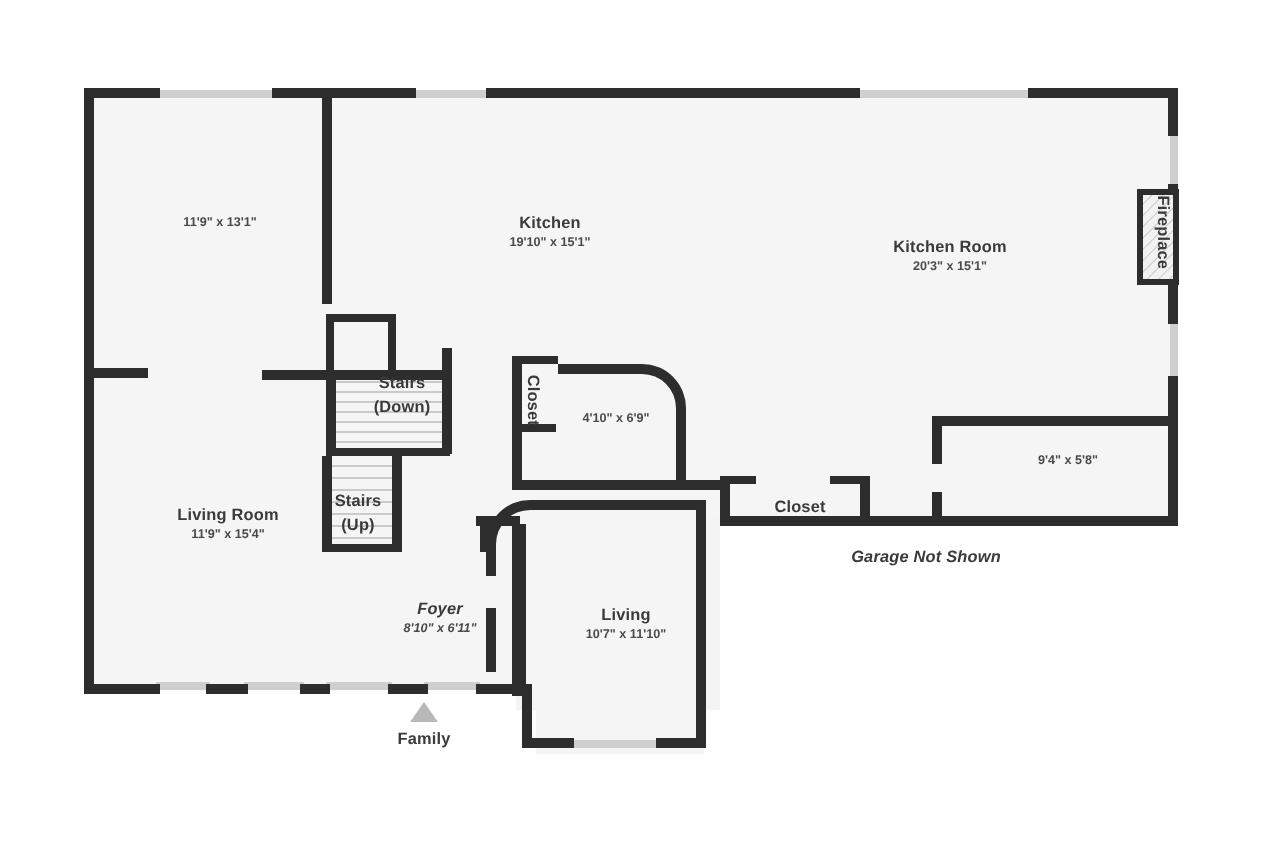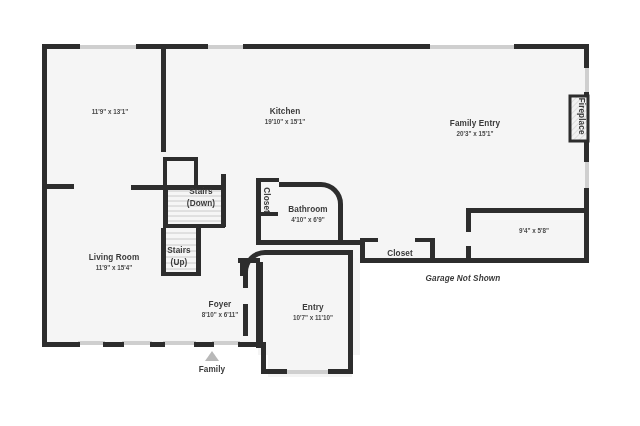--- a/index.html
+++ b/index.html
@@ -184,45 +184,44 @@
 
   <g>
     <polygon points="212,351 219,361 205,361" fill="#b8b8b8"></polygon>
   </g>
 </svg>
 
 <div id="labels">
     <div class="lbl" style="left: 50px; top: 107px; width: 120px;">
       <span class="rd">11'9" x 13'1"</span>
     </div>
-    <div class="lbl" style="left: 225px; top: 107px; width: 120px;">
+    <div class="lbl" style="left: 215px; top: 107px; width: 120px;">
       <span class="rn">Kitchen</span>
       <span class="rd">19'10" x 15'1"</span>
     </div>
     <div class="lbl" style="left: 415px; top: 119px; width: 120px;">
-      <span class="rn">Family Entry</span>
+      <span class="rn">Kitchen Room</span>
       <span class="rd">20'3" x 15'1"</span>
     </div>
     <div class="lbl" style="left: 54px; top: 253px; width: 120px;">
       <span class="rn">Living Room</span>
       <span class="rd">11'9" x 15'4"</span>
     </div>
     <div class="lbl" style="left: 248px; top: 205px; width: 120px;">
-      <span class="rn">Bathroom</span>
       <span class="rd">4'10" x 6'9"</span>
     </div>
     <div class="lbl" style="left: 474px; top: 226px; width: 120px;">
       <span class="rd">9'4" x 5'8"</span>
     </div>
-    <div class="lbl" style="left: 160px; top: 300px; width: 120px;">
+    <div class="lbl" style="left: 160px; top: 300px; width: 120px; font-style: italic;">
       <span class="rn">Foyer</span>
       <span class="rd">8'10" x 6'11"</span>
     </div>
     <div class="lbl" style="left: 253px; top: 303px; width: 120px;">
-      <span class="rn">Entry</span>
+      <span class="rn">Living</span>
       <span class="rd">10'7" x 11'10"</span>
     </div>
     <div class="lbl" style="left: 156px; top: 187px; width: 90px;">
       <span class="rn">Stairs</span>
       <span class="rn" style="margin-top: 2px;">(Down)</span>
     </div>
     <div class="lbl" style="left: 134px; top: 246px; width: 90px;">
       <span class="rn">Stairs</span>
       <span class="rn" style="margin-top: 2px;">(Up)</span>
     </div>

